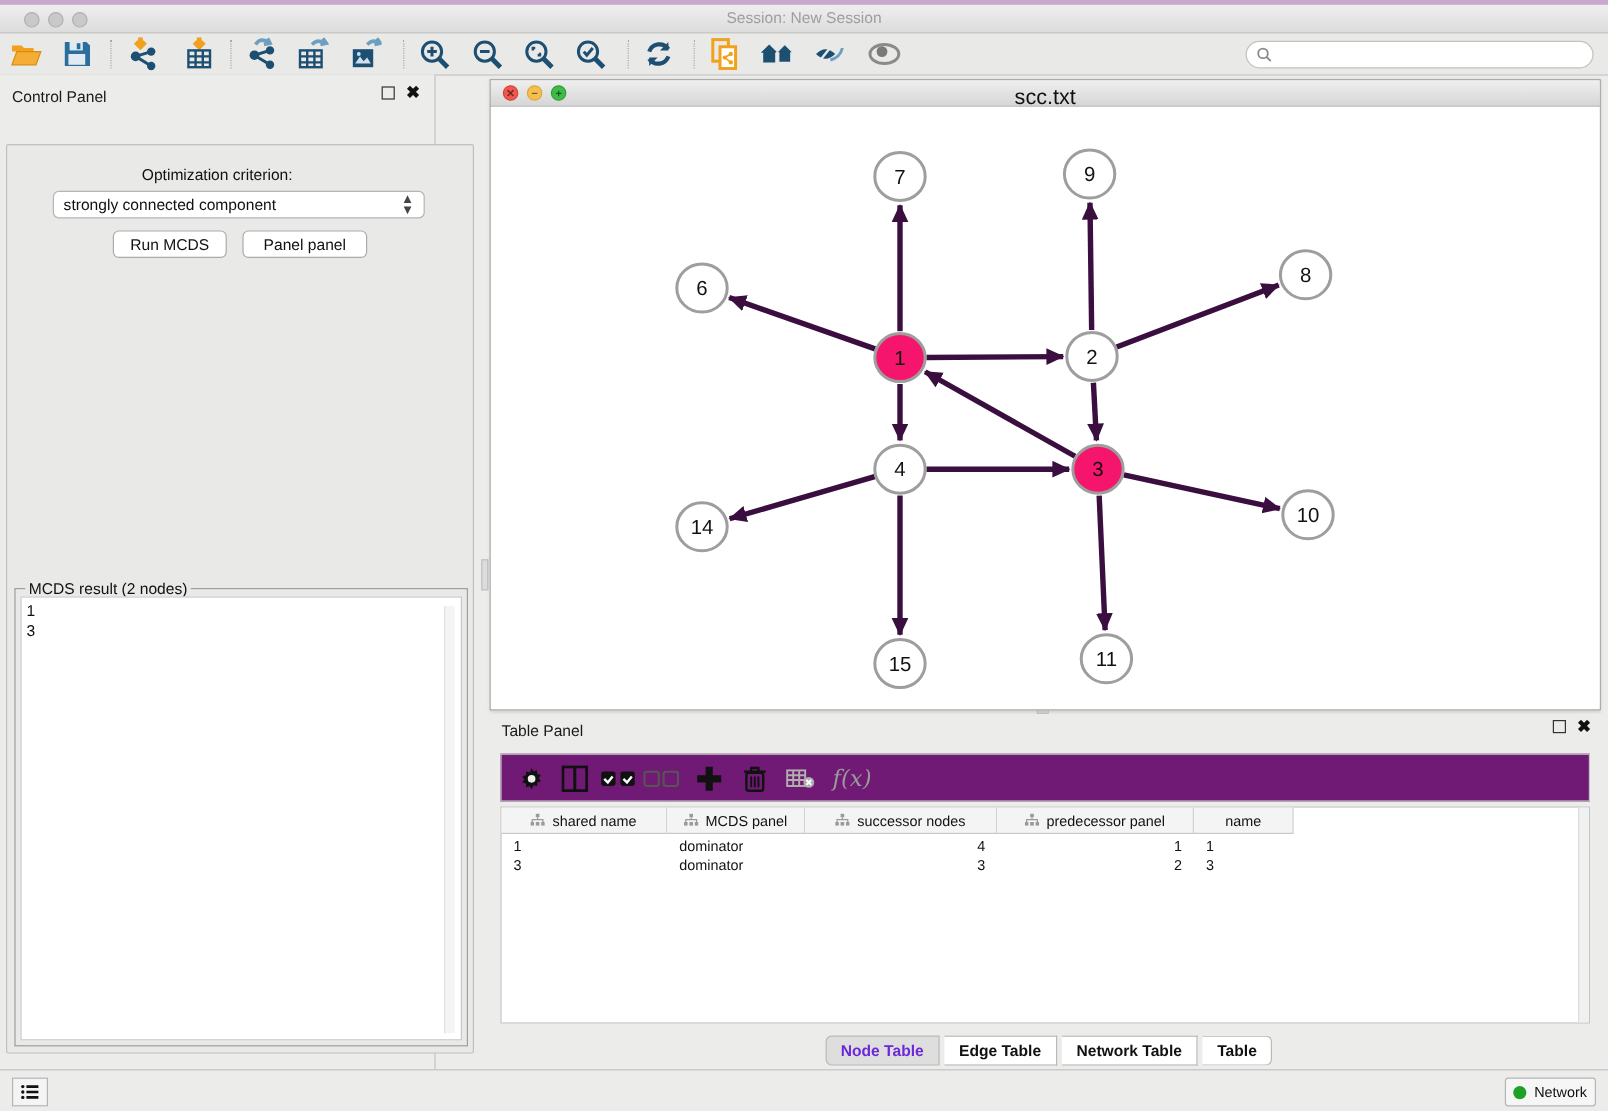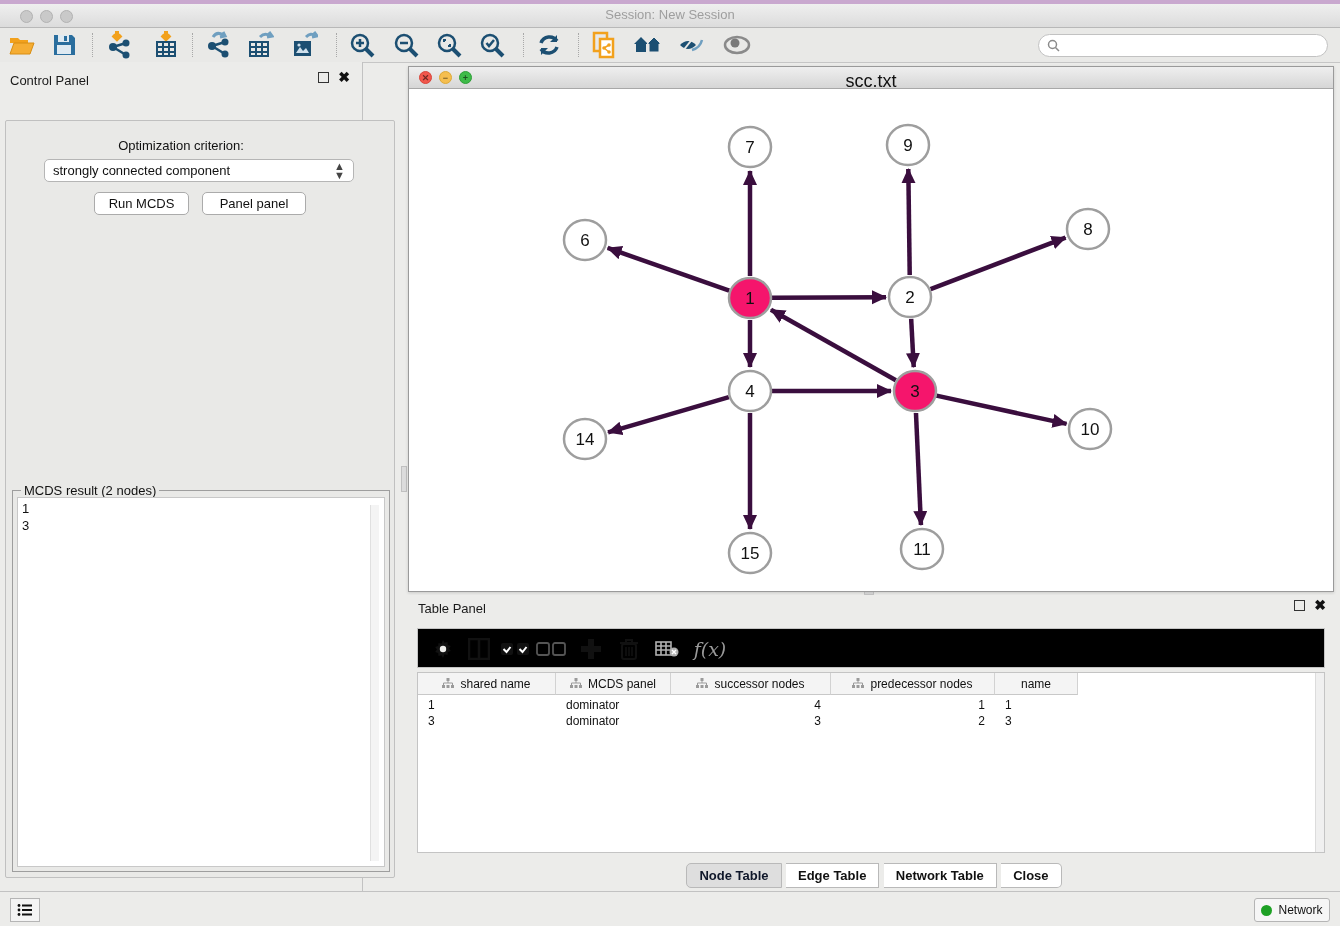--- a/index.html
+++ b/index.html
@@ -60,36 +60,36 @@
   #net-titlebar { position:absolute; left:0; top:0; width:100%; height:22px;
     background:linear-gradient(#efefef,#d6d6d6); border-bottom:1px solid #a8a8a8; }
   .nt-dot { position:absolute; top:4px; width:13px; height:13px; border-radius:50%; font-size:9px; font-weight:bold;
     display:flex; align-items:center; justify-content:center; color:rgba(0,0,0,0.55); }
   #net-title { position:absolute; top:4px; width:100%; text-align:center; font-size:18px; color:#111; }
   #net-canvas { position:absolute; left:0; top:22px; width:924px; height:502px; background:#fff; }
 
   
   #table-panel { position:absolute; left:408px; top:595px; width:932px; height:296px; background:#ececea; }
   #tp-title { position:absolute; left:10px; top:6px; font-size:13px; color:#1a1a1a; }
-  #tp-toolbar { position:absolute; left:9px; top:33px; width:908px; height:40px; background:#000000; border:1px solid #c4c4c4; }
+  #tp-toolbar { position:absolute; left:9px; top:33px; width:908px; height:40px; background:#701a75; border:1px solid #c4c4c4; }
   .tp-icon { position:absolute; top:5px; width:30px; height:30px; display:flex; align-items:center; justify-content:center; }
   #fx-label { font-family:"DejaVu Serif", serif; font-style:italic; font-size:19px; color:#9a9a9a; }
   #tp-table { position:absolute; left:9px; top:77px; width:908px; height:181px; background:#fff; border:1px solid #c4c4c4; }
   #tp-header { position:absolute; left:0; top:0; width:898px; height:22px; display:flex; }
   .th { background:#f4f4f4; border-right:1px solid #d2d2d2; border-bottom:1px solid #c8c8c8; display:flex;
     align-items:center; justify-content:center; gap:6px; font-size:12px; color:#111; position:relative; }
   .tr { position:absolute; left:0; width:898px; height:17px; display:flex; font-size:12px; color:#111; }
   .td { padding:1px 10px; }
   #tp-scroll { position:absolute; right:0; top:0; width:9px; height:100%; background:#f0f0f0; border-left:1px solid #dcdcdc; }
   #tp-tabs { position:absolute; left:0; top:268px; width:100%; text-align:center; }
   .tp-tab { display:inline-block; font-size:13px; font-weight:bold; padding:4px 12px; background:#fff;
     border:1px solid #b9b9b9; border-left:none; color:#111; }
   .tp-tab.first { border-left:1px solid #b9b9b9; border-radius:5px 0 0 5px; }
   .tp-tab.last { border-radius:0 5px 5px 0; }
-  .tp-tab.sel { background:#dedede; color:#0f172a; }
+  .tp-tab.sel { background:#dedede; color:#6d28d9; }
 
   
   #statusbar { position:absolute; left:0; top:891px; width:1340px; height:35px; background:#ececea; border-top:1px solid #c2c2c2; }
   #list-btn { position:absolute; left:10px; top:6px; width:30px; height:24px; background:#f4f4f4; border:1px solid #b5b5b5;
     display:flex; align-items:center; justify-content:center; }
   #memory-btn { position:absolute; right:10px; top:6px; width:76px; height:24px; background:#f6f6f6; border:1px solid #b5b5b5;
     border-radius:3px; display:flex; align-items:center; justify-content:center; gap:6px; font-size:12px; color:#111; }
   #memory-dot { width:11px; height:11px; border-radius:50%; background:#1ea125; }
   svg { display:block; }
 </style>
@@ -444,21 +444,21 @@
         <span>successor nodes</span>
       </div>
       <div class="th" style="width:164px">
         <svg width="12" height="11" viewBox="0 0 12 11">
             <rect x="4.5" y="0" width="3" height="3" fill="#9a9a9a"></rect>
             <rect x="0" y="7" width="3" height="3" fill="#9a9a9a"></rect>
             <rect x="4.5" y="7" width="3" height="3" fill="#9a9a9a"></rect>
             <rect x="9" y="7" width="3" height="3" fill="#9a9a9a"></rect>
             <path d="M6 3 v2 M1.5 7 v-2 h9 v2" stroke="#9a9a9a" fill="none"></path>
           </svg>
-        <span>predecessor nodes</span>
+        <span>predecessor panel</span>
       </div>
       <div class="th" style="width:83px">
         <span>name</span>
       </div>
       <div style="flex:1"></div>
     </div>
     <div class="tr" style="top:24px">
       <div class="td" style="width:138px">1</div>
       <div class="td" style="width:115px">dominator</div>
       <div class="td" style="width:160px; text-align:right">4</div>
@@ -472,21 +472,21 @@
       <div class="td" style="width:164px; text-align:right">2</div>
       <div class="td" style="width:83px">3</div>
     </div>
     <div id="tp-scroll"></div>
   </div>
 
   <div id="tp-tabs">
     <div class="tp-tab first sel">Node Table</div>
     <div class="tp-tab">Edge Table</div>
     <div class="tp-tab">Network Table</div>
-    <div class="tp-tab last">Close</div>
+    <div class="tp-tab last">Table</div>
   </div>
 </div>
 
 <div id="statusbar">
   <div id="list-btn">
     <svg width="16" height="14" viewBox="0 0 16 14">
         <circle cx="2" cy="2.5" r="1.4" fill="#111"></circle>
         <circle cx="2" cy="7" r="1.4" fill="#111"></circle>
         <circle cx="2" cy="11.5" r="1.4" fill="#111"></circle>
         <path d="M5 2.5 h10 M5 7 h10 M5 11.5 h10" stroke="#111" stroke-width="2.2"></path>

